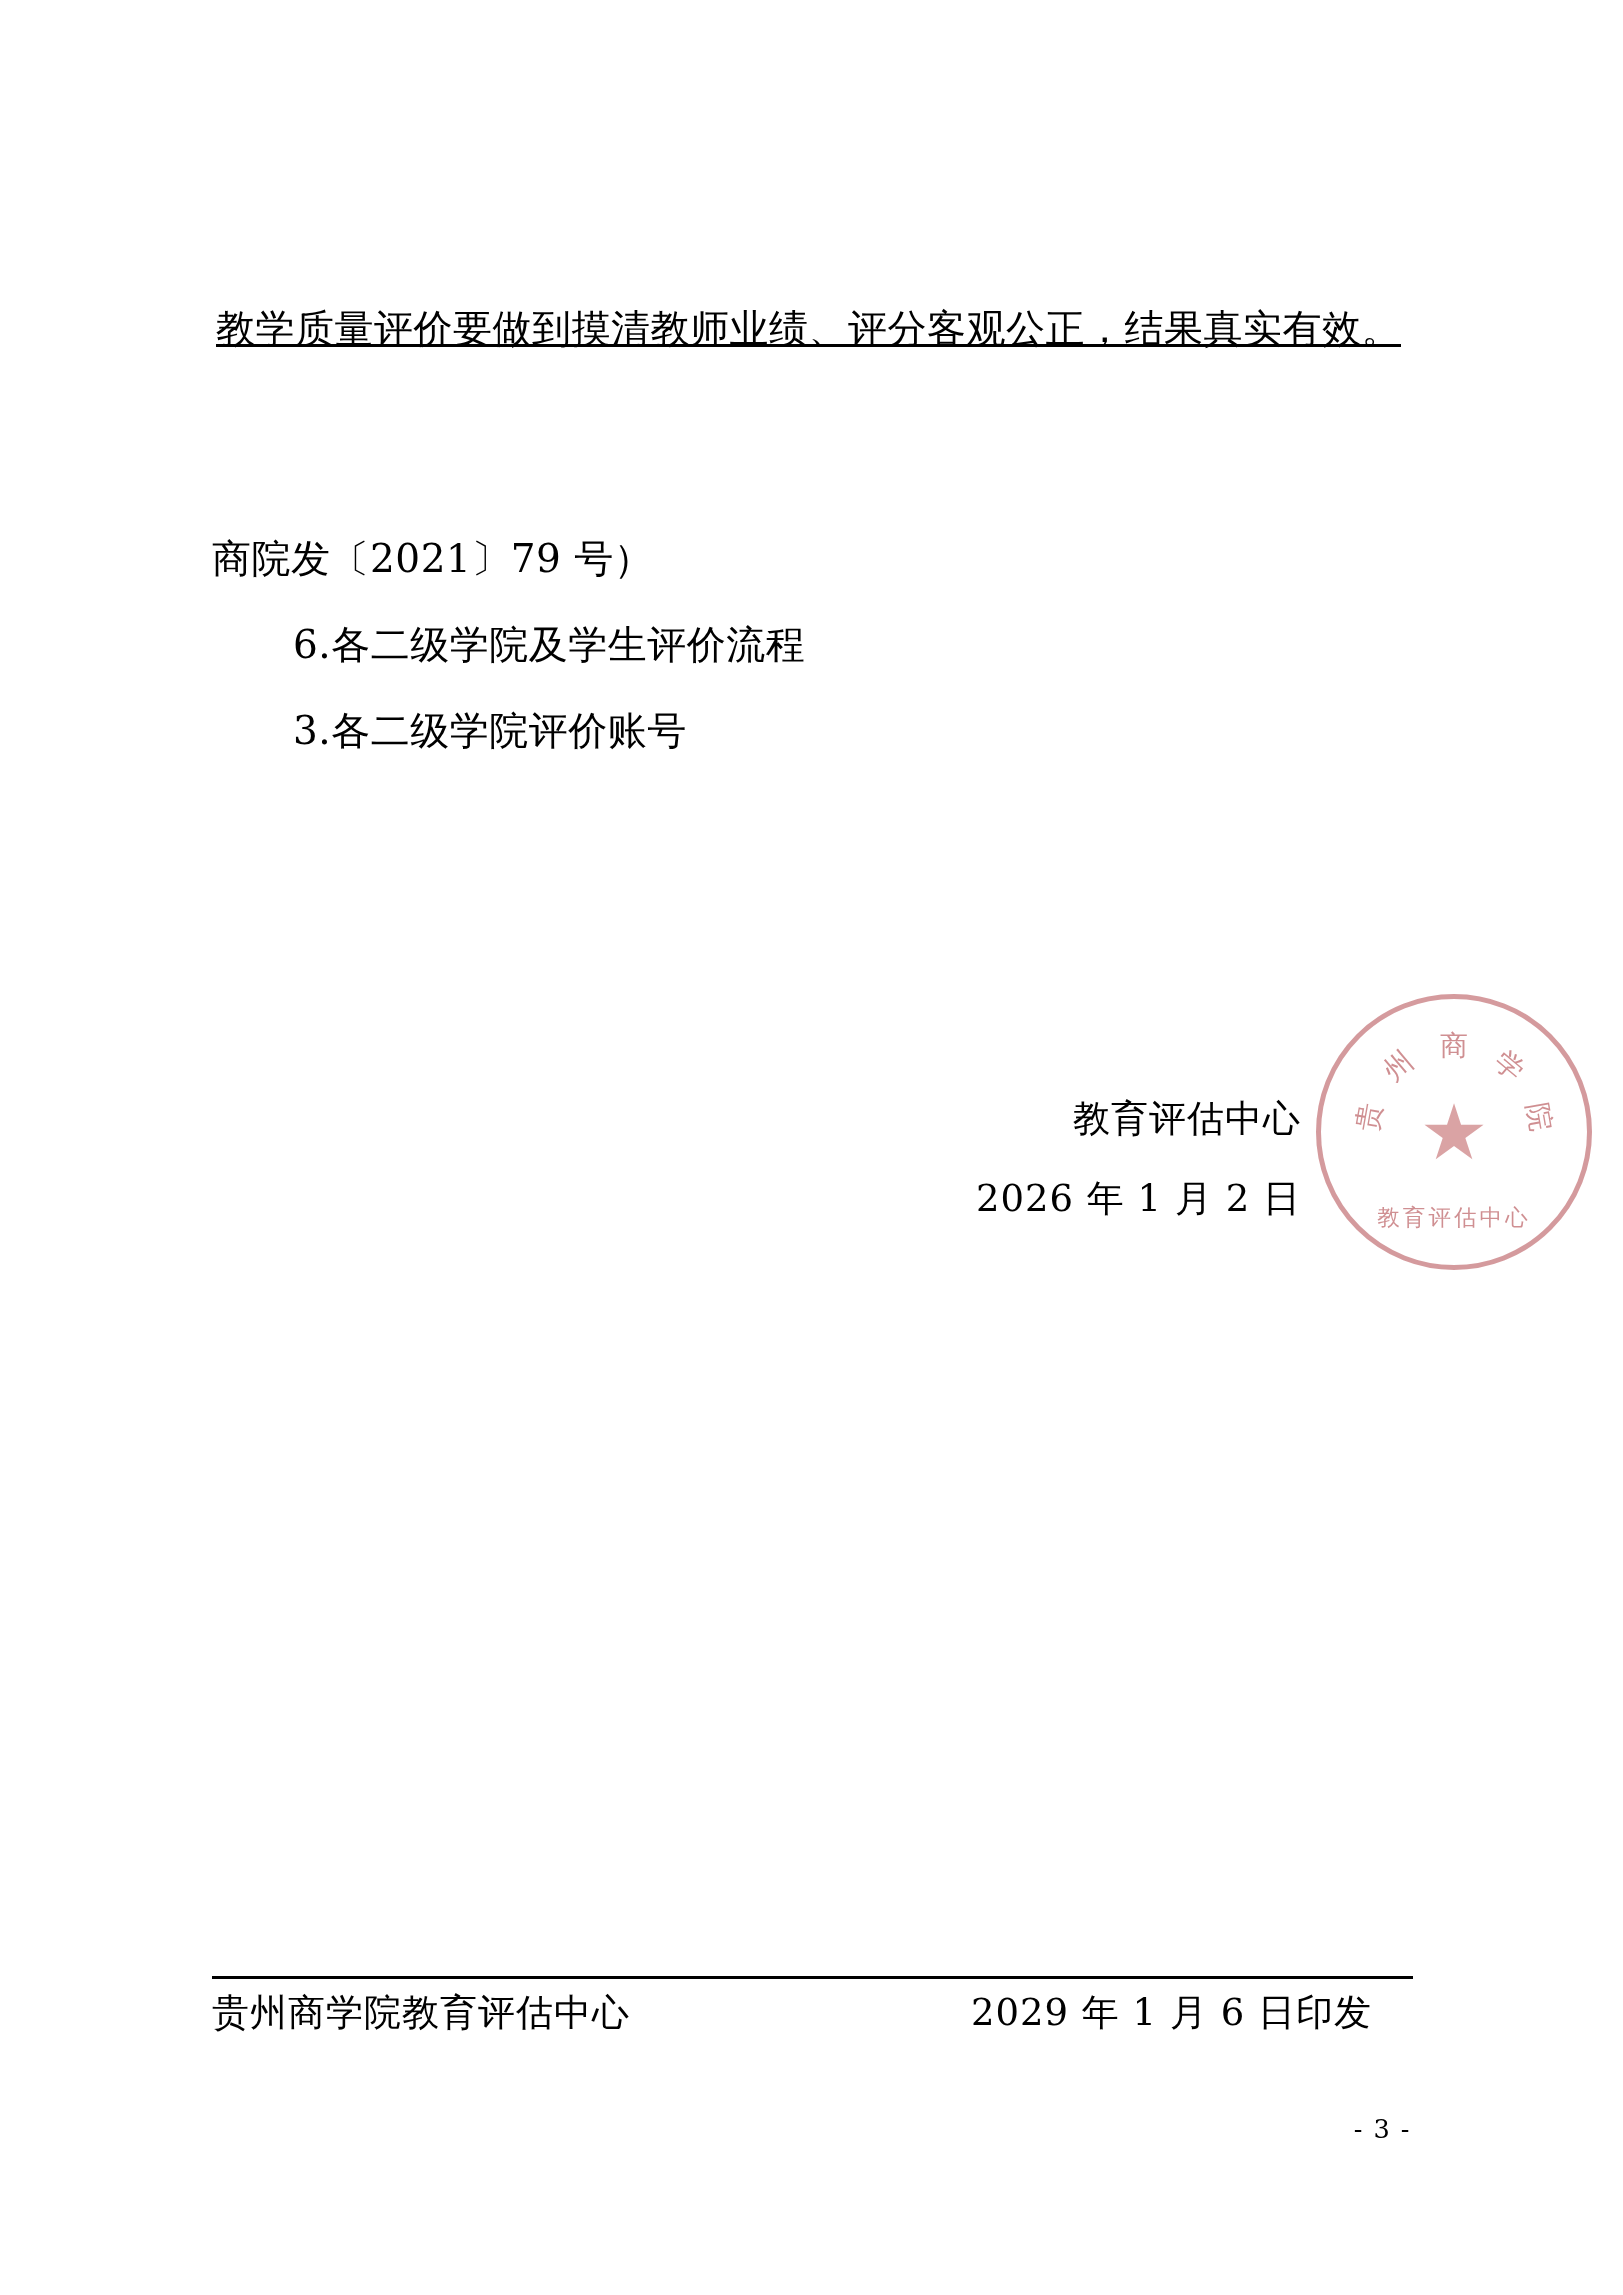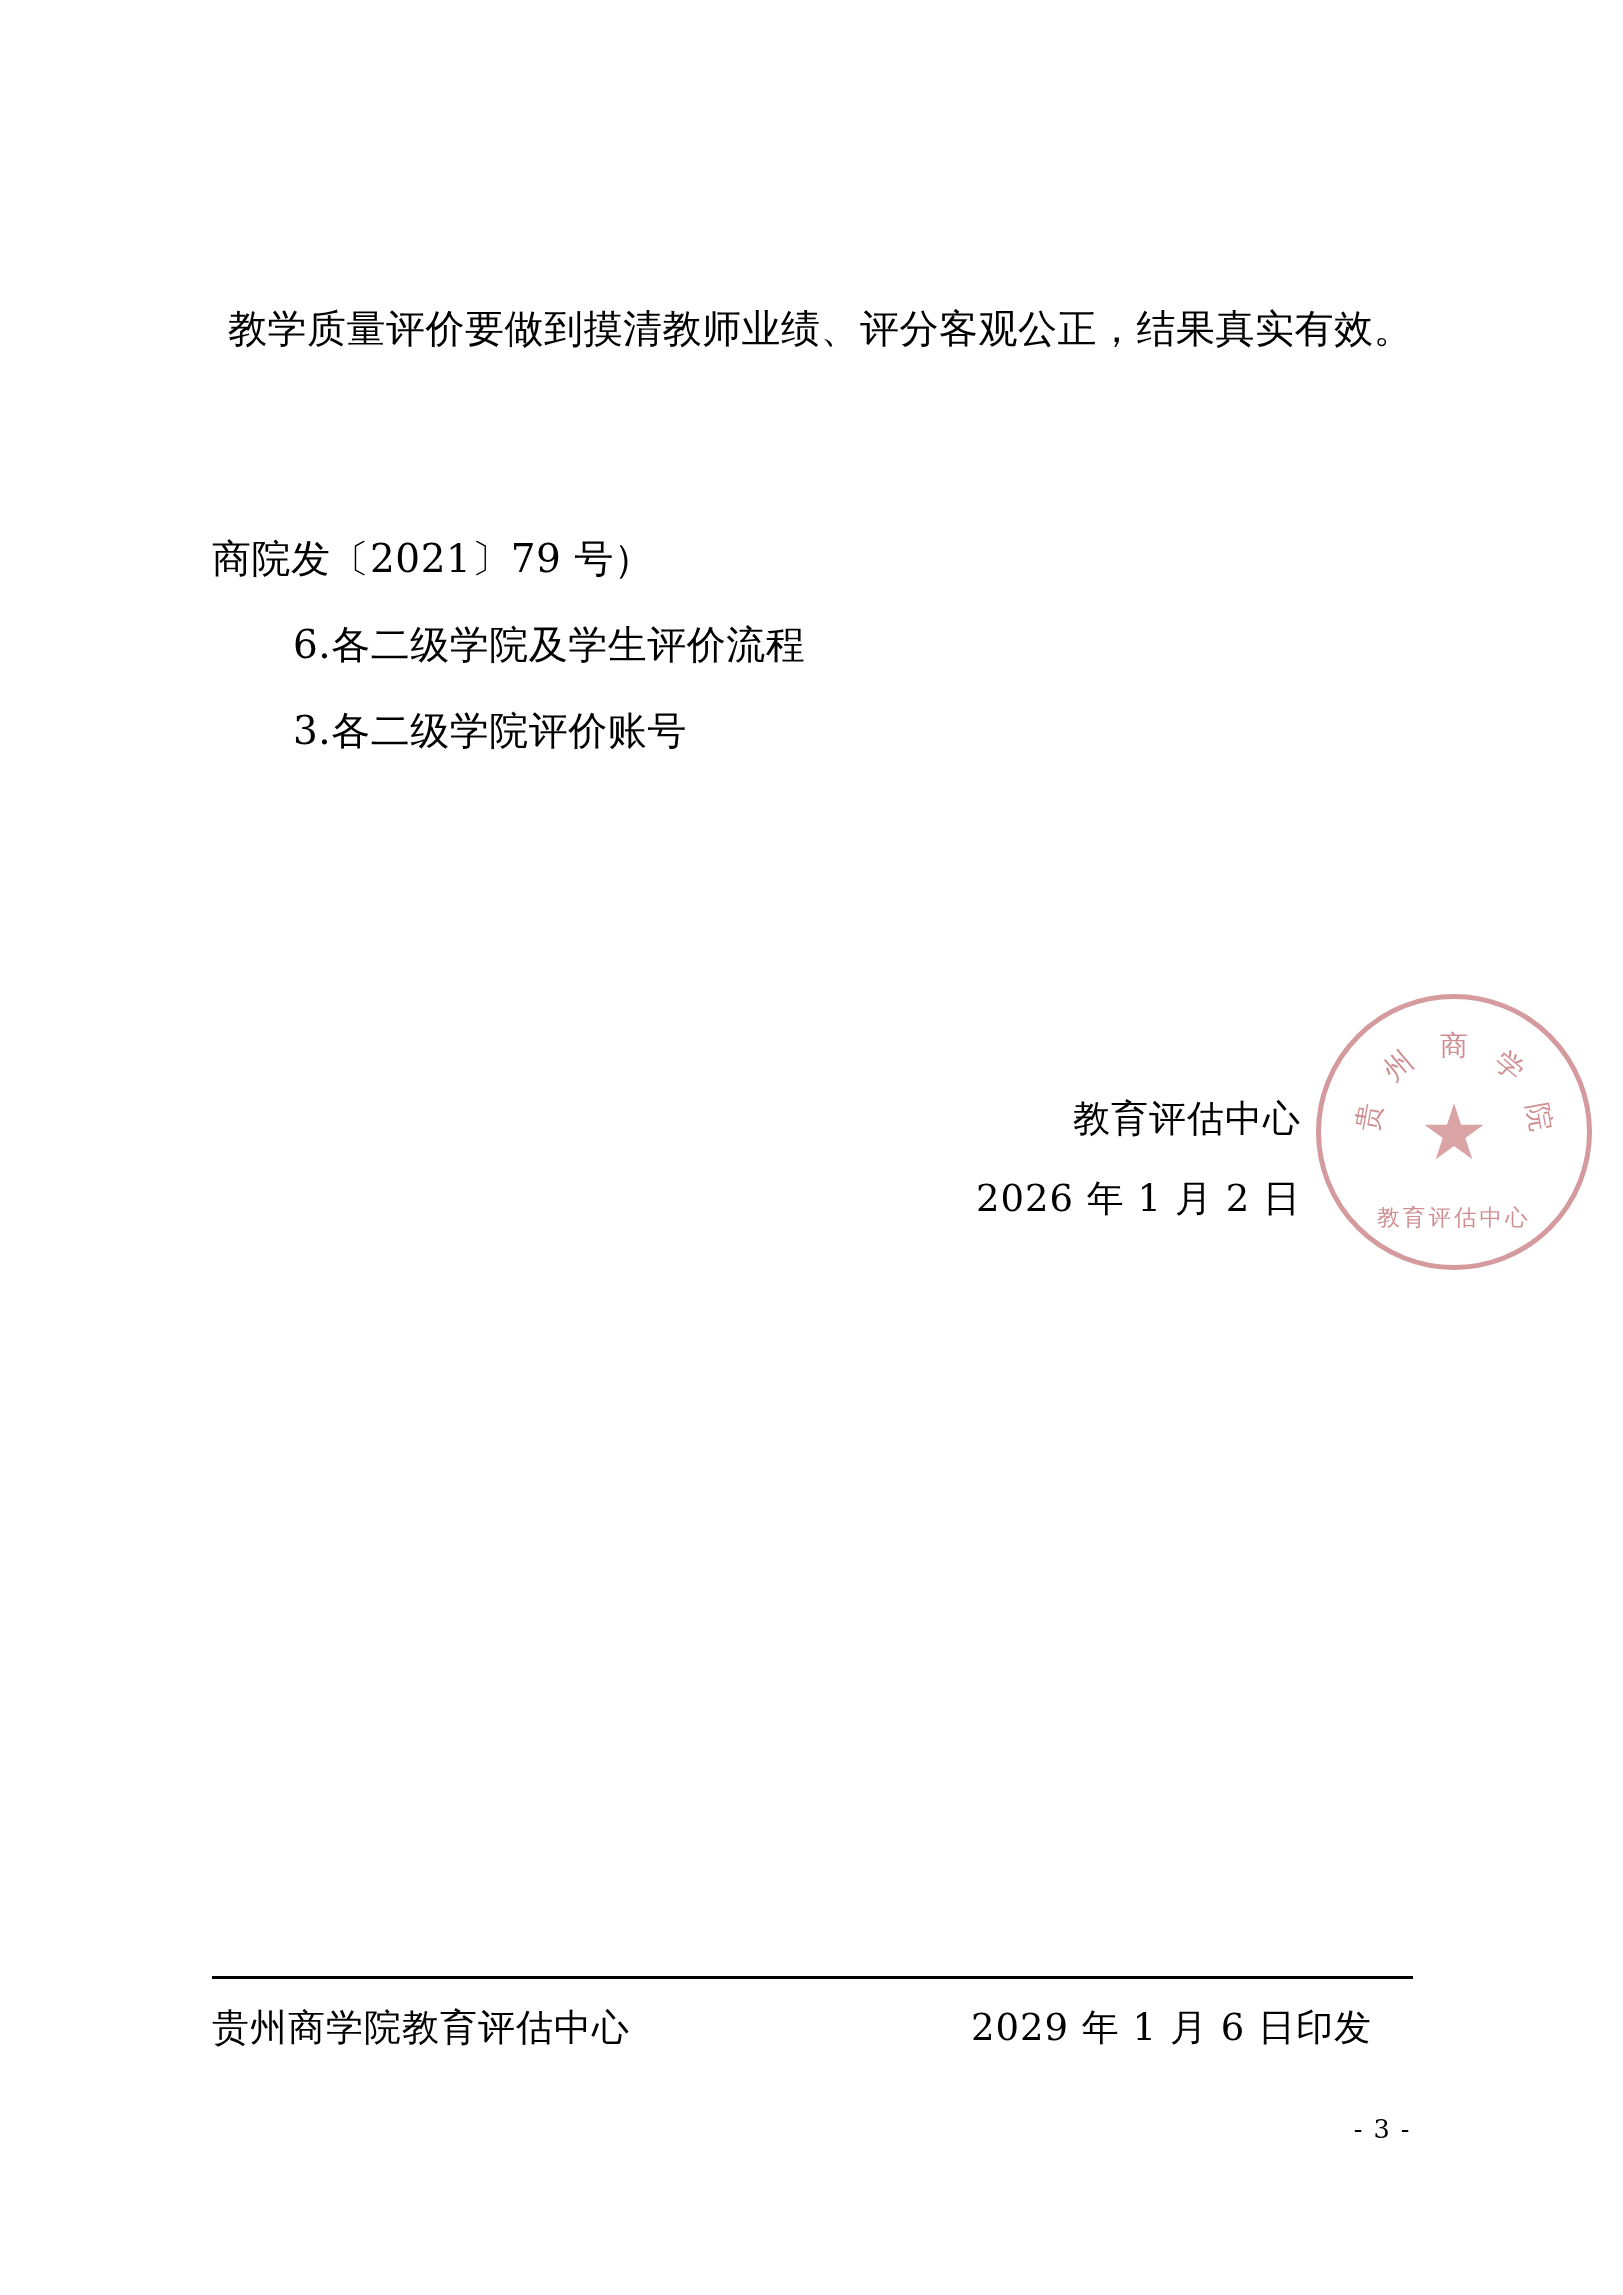--- a/index.html
+++ b/index.html
@@ -31,23 +31,24 @@
     letter-spacing: 0.5px;
     text-align: justify;
     font-family: "DejaVu Serif", "Liberation Serif", serif;
   }
   .body-para {
     margin: 0;
     padding: 0;
   }
   .p-opening {
     position: absolute;
-    left: 16px;
+    left: 4px;
     top: 286px;
     width: 1201px;
+    text-decoration: underline;
   }
   .attach-block {
     position: absolute;
     left: 0;
     top: 516px;
     width: 1201px;
   }
   .attach-line-1 {
     text-indent: 81px;
   }
@@ -126,21 +127,21 @@
   }
   .footer-rule {
     width: 100%;
     height: 2.6px;
     background: #000000;
   }
   .footer-row {
     display: flex;
     justify-content: space-between;
     align-items: baseline;
-    padding-top: 24px;
+    padding-top: 9px;
     font-size: 37px;
     letter-spacing: 1px;
   }
   .footer-right {
     padding-right: 41px;
   }
   .page-number {
     position: absolute;
     right: 212px;
     top: 2114px;

